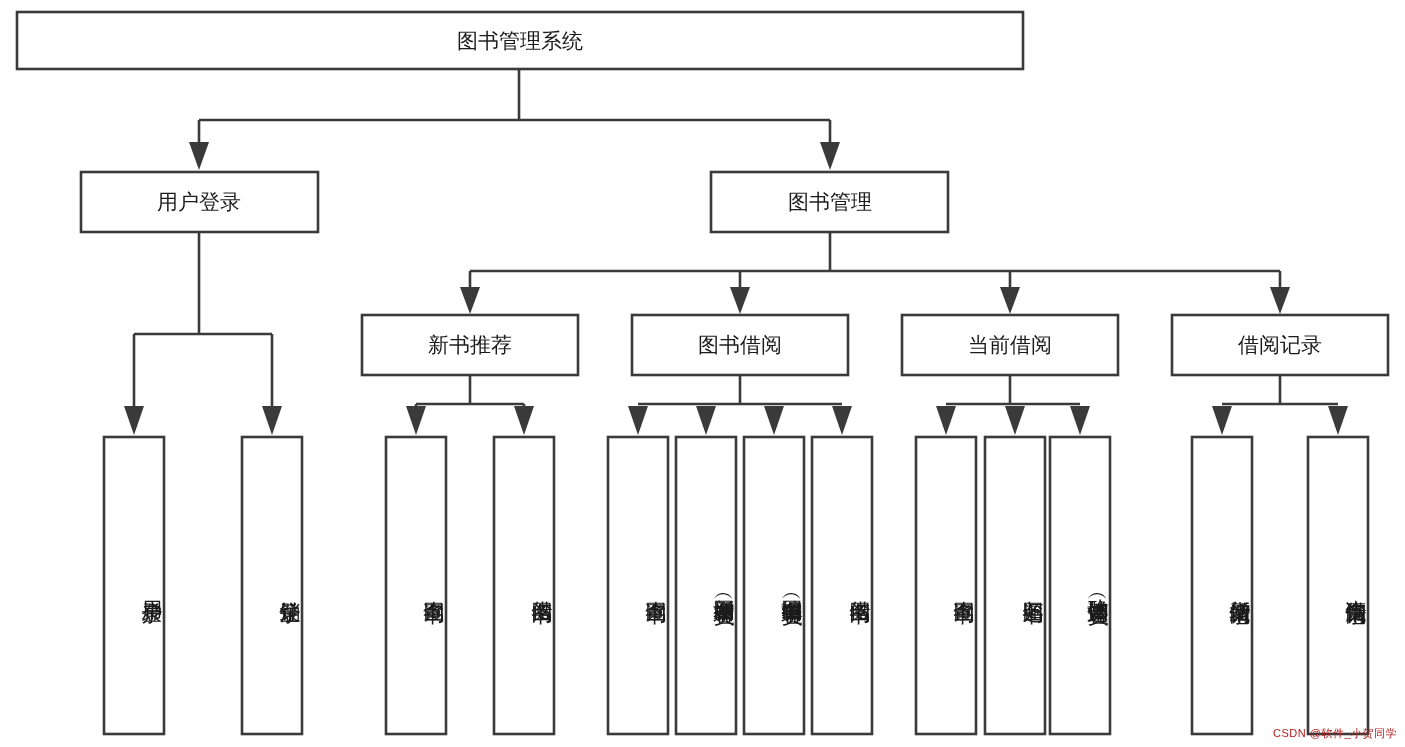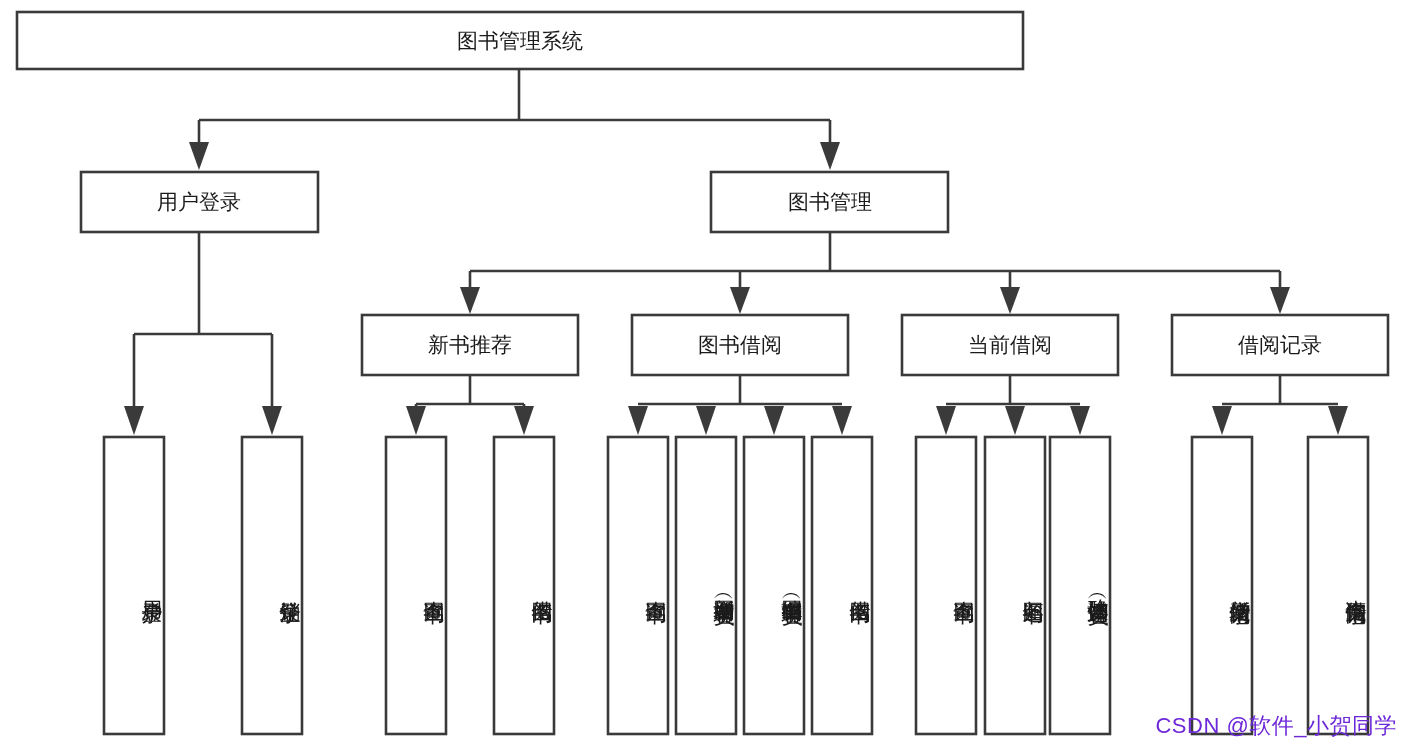--- a/index.html
+++ b/index.html
@@ -62,22 +62,22 @@
     line-height: 1.06;
     color: #1b1b1b;
     letter-spacing: 1px;
     white-space: nowrap;
   }
   .watermark {
     position: absolute;
     right: 8px;
     bottom: 6px;
     font-family: "Liberation Sans", "DejaVu Sans", sans-serif;
-    font-size: 22px;
-    color: #6d28d9;
+    font-size: 11px;
+    color: #b91c1c;
     letter-spacing: 0.5px;
     user-select: none;
     pointer-events: none;
   }
 </style>
 </head>
 <body>
 
 <div id="diagram-root">
 

